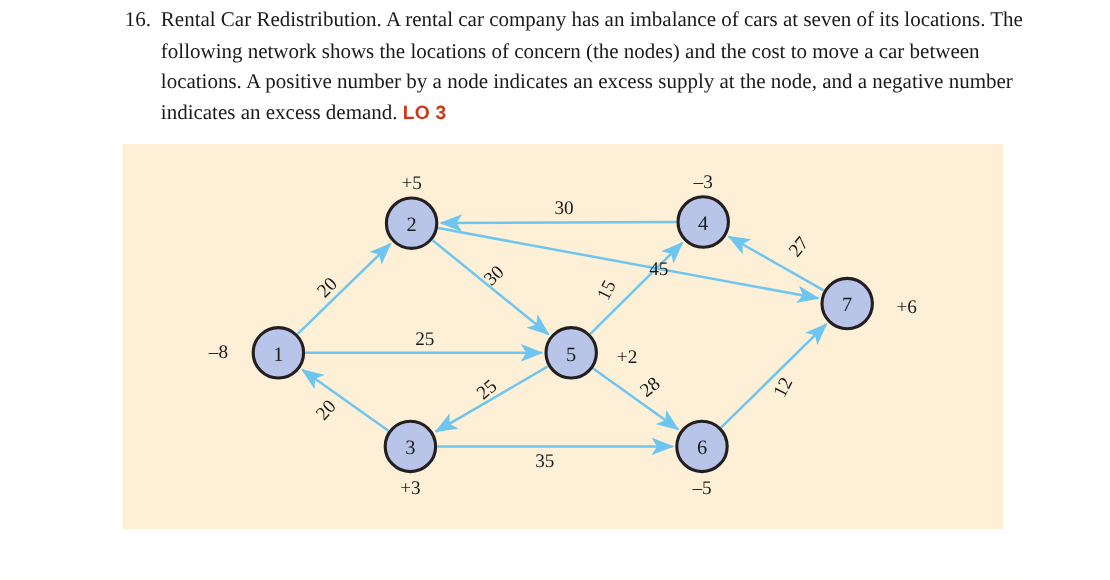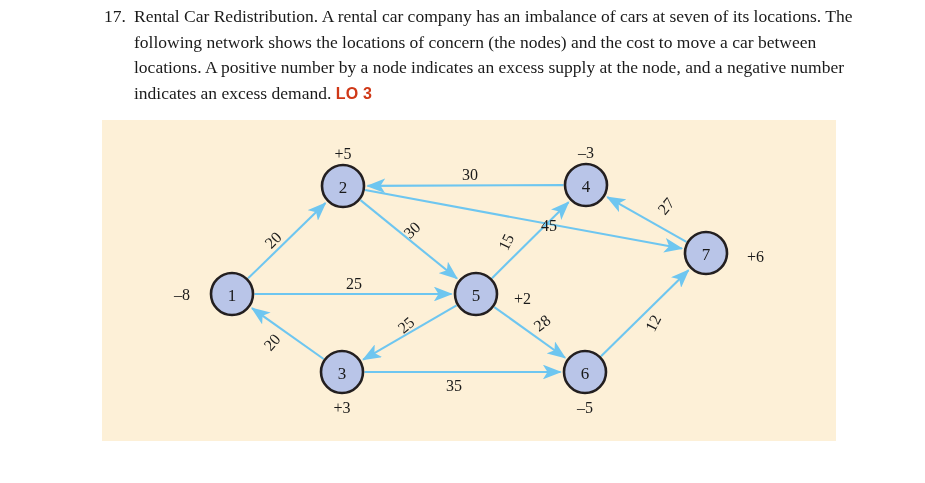--- a/index.html
+++ b/index.html
@@ -99,21 +99,21 @@
     stroke: #6ec6f0;
     stroke-width: 2.1;
     fill: none;
   }
 </style>
 </head>
 <body>
 
 <div id="problem-block">
   <div class="prob-row">
-    <div id="problem-number">17.</div>
+    <div id="problem-number">16.</div>
     <div id="problem-text"><span id="problem-title">Rental Car Redistribution.</span><span id="problem-body-text"> A rental car company has an imbalance of cars at seven of its locations. The following network shows the locations of concern (the nodes) and the cost to move a car between locations. A positive number by a node indicates an excess supply at the node, and a negative number indicates an excess demand. </span><span id="lo-badge">LO 3</span></div>
   </div>
 </div>
 
 <div id="figure-panel">
   <svg id="network-svg" viewBox="0 0 734 321">
     <defs>
       <marker id="arrowhead" markerWidth="9" markerHeight="7" refX="8.4" refY="3.5" orient="auto" markerUnits="strokeWidth">
         <path d="M0,0 L9,3.5 L0,7 L2.2,3.5 Z" fill="#6ec6f0"></path>
       </marker>

